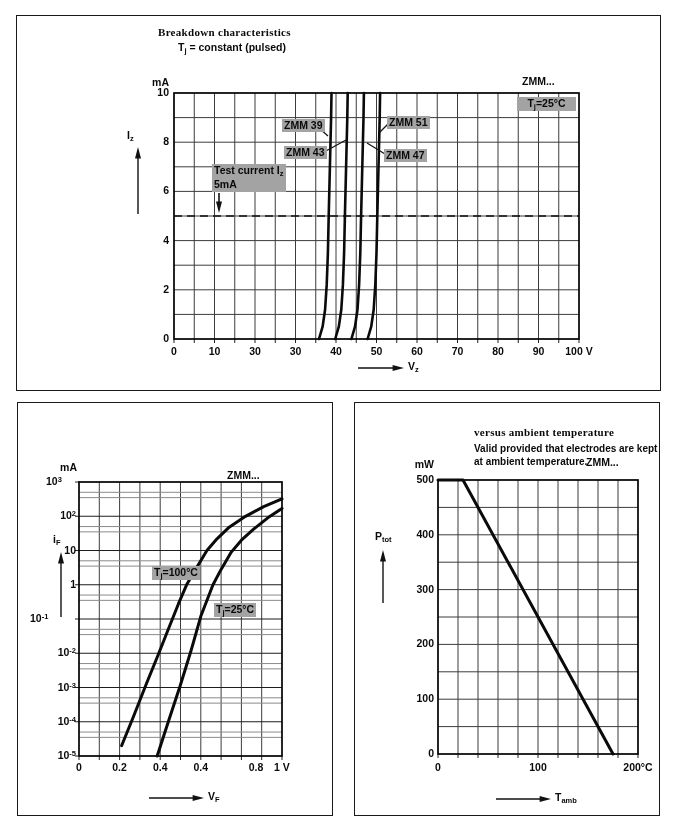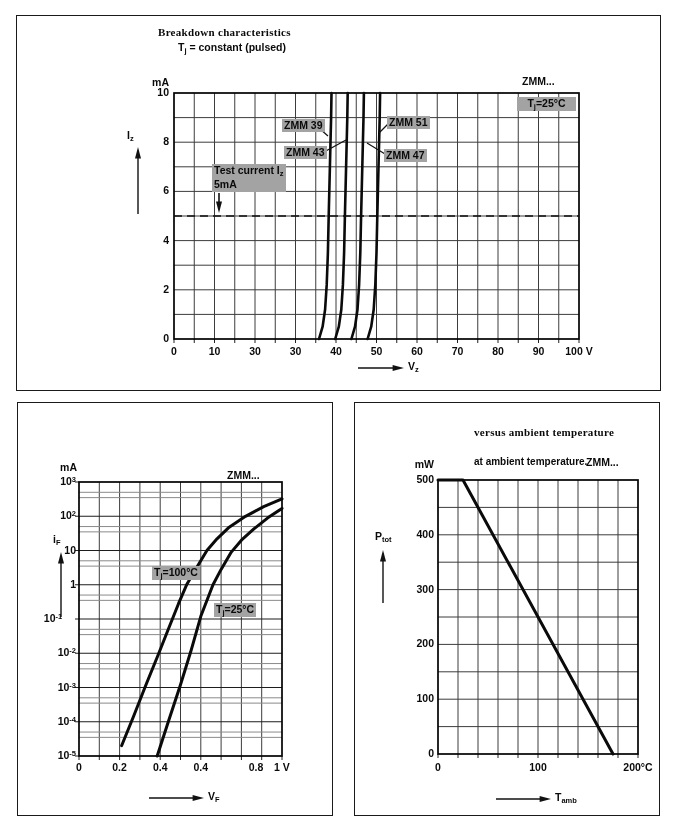--- a/index.html
+++ b/index.html
@@ -185,25 +185,25 @@
       <line x1="131" y1="395" x2="179" y2="395" stroke="#111" stroke-width="1.3"></line>
       <path d="M186 395 l-11.399999999999999 -3 v6 z" fill="#111"></path>
     </svg>
   <div class="lbl" style="left:20px;top:58px;width:39px;text-align:right;"><span>mA</span></div>
   <div class="lbl" style="left:209px;top:66px;"><span>ZMM...</span></div>
   <div class="lbl wbg" style="left:134px;top:163px;"><span>T</span><sub>j</sub><span>=100°C</span></div>
   <div class="lbl wbg" style="left:196px;top:200px;"><span>T</span><sub>j</sub><span>=25°C</span></div>
   <div class="lbl" style="left:35px;top:130px;"><span>i</span><sub>F</sub></div>
   <div class="lbl" style="left:190px;top:387px;"><span>V</span><sub>F</sub></div>
   <div id="c2-yticks">
-      <span class="tick" style="left: 12px; top: 72px; width: 46px; text-align: right;">10<sup>3</sup></span>
+      <span class="tick" style="left: 28px; top: 72px; width: 46px; text-align: left;">10<sup>3</sup></span>
       <span class="tick" style="left: 12px; top: 106.25px; width: 46px; text-align: right;">10<sup>2</sup></span>
       <span class="tick" style="left: 12px; top: 140.5px; width: 46px; text-align: right;">10</span>
       <span class="tick" style="left: 12px; top: 174.75px; width: 46px; text-align: right;">1</span>
-      <span class="tick" style="left: 12px; top: 209px; width: 46px; text-align: center;">10<sup>-1</sup></span>
+      <span class="tick" style="left: 12px; top: 209px; width: 46px; text-align: left;">10<sup>-1</sup></span>
       <span class="tick" style="left: 12px; top: 243.25px; width: 46px; text-align: right;">10<sup>-2</sup></span>
       <span class="tick" style="left: 12px; top: 277.5px; width: 46px; text-align: right;">10<sup>-3</sup></span>
       <span class="tick" style="left: 12px; top: 311.75px; width: 46px; text-align: right;">10<sup>-4</sup></span>
       <span class="tick" style="left: 12px; top: 346px; width: 46px; text-align: right;">10<sup>-5</sup></span>
     </div>
   <div id="c2-xticks">
       <span class="tick" style="left: 39px; top: 358px; width: 44px; text-align: center;">0</span>
       <span class="tick" style="left: 79.6px; top: 358px; width: 44px; text-align: center;">0.2</span>
       <span class="tick" style="left: 120.2px; top: 358px; width: 44px; text-align: center;">0.4</span>
       <span class="tick" style="left: 160.8px; top: 358px; width: 44px; text-align: center;">0.4</span>
@@ -244,20 +244,21 @@
       <line x1="263" y1="351" x2="263" y2="355" stroke="#222" stroke-width="1"></line>
       <line x1="283" y1="351" x2="283" y2="355" stroke="#222" stroke-width="1"></line>
       <rect x="83" y="77" width="200" height="274" fill="none" stroke="#000" stroke-width="1.7"></rect>
       <path d="M83.0 77.0 L108.0 77.0 L258.0 351.0" fill="none" stroke="#0a0a0a" stroke-width="3" stroke-linecap="round" stroke-linejoin="round"></path>
       <line x1="28" y1="200" x2="28" y2="154" stroke="#111" stroke-width="1.4"></line>
       <path d="M28 147 l-3 11.399999999999999 h6 z" fill="#111"></path>
       <line x1="141" y1="396" x2="189" y2="396" stroke="#111" stroke-width="1.3"></line>
       <path d="M196 396 l-11.399999999999999 -3 v6 z" fill="#111"></path>
     </svg>
   <div class="lbl title" style="left:119px;top:23px;"><span>versus ambient temperature</span></div>
+  <div class="lbl" style="left:119px;top:40px;font-size:10px;"><span>Valid provided that electrodes are kept</span></div>
   <div class="lbl" style="left:119px;top:53px;font-size:10px;"><span>at ambient temperature.</span></div>
   <div class="lbl" style="left:40px;top:55px;width:39px;text-align:right;"><span>mW</span></div>
   <div class="lbl" style="left:231px;top:53px;"><span>ZMM...</span></div>
   <div class="lbl" style="left:20px;top:127px;"><span>P</span><sub>tot</sub></div>
   <div class="lbl" style="left:200px;top:388px;"><span>T</span><sub>amb</sub></div>
   <div id="c3-yticks">
       <span class="tick" style="left: 38px; top: 344px; width: 41px; text-align: right;">0</span>
       <span class="tick" style="left: 38px; top: 289.2px; width: 41px; text-align: right;">100</span>
       <span class="tick" style="left: 38px; top: 234.4px; width: 41px; text-align: right;">200</span>
       <span class="tick" style="left: 38px; top: 179.6px; width: 41px; text-align: right;">300</span>

